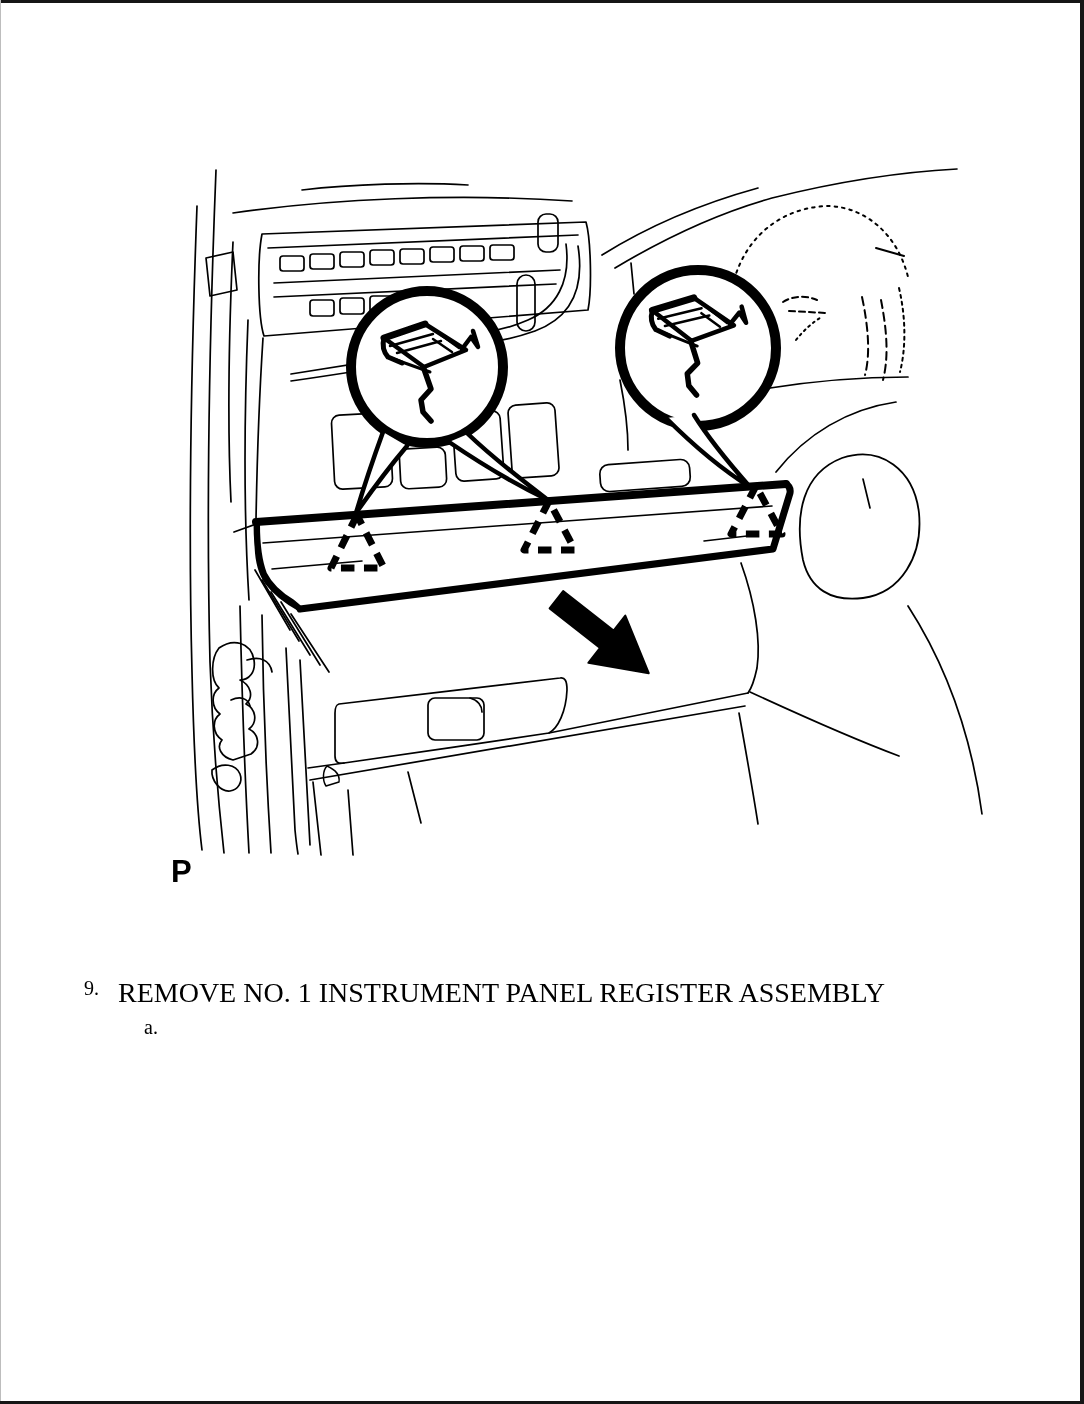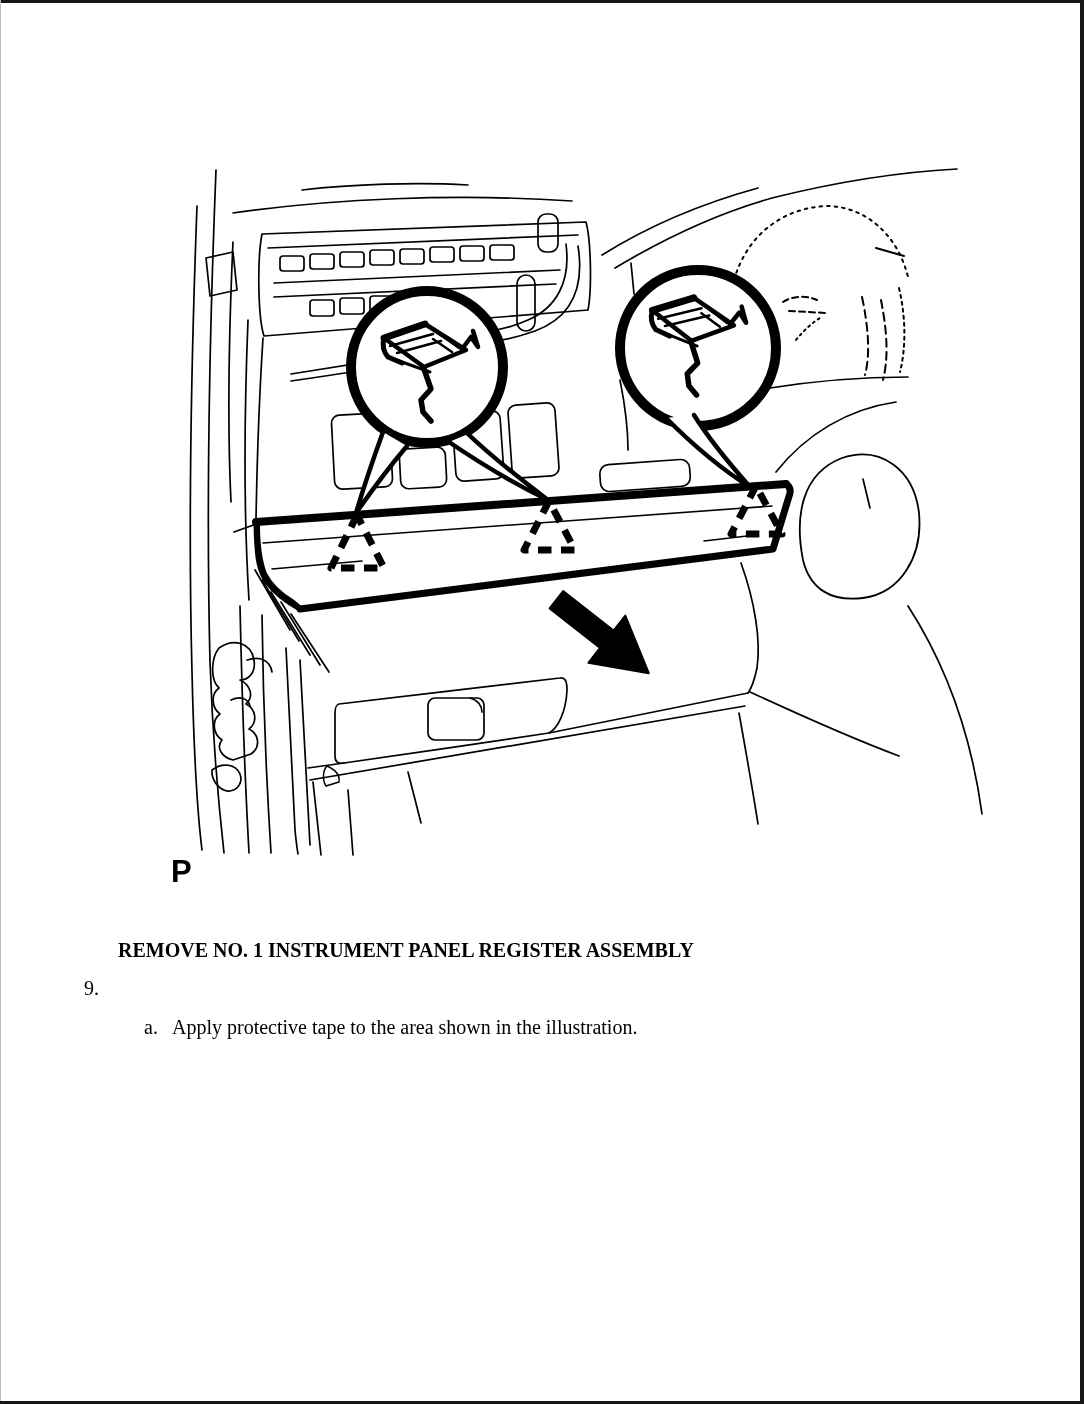--- a/index.html
+++ b/index.html
@@ -21,21 +21,21 @@
     font-family:"Liberation Sans", sans-serif;
     font-weight:bold;font-size:31px;line-height:31px;
   }
   .caption{
     position:absolute;left:172px;top:903px;
     font-weight:bold;font-size:20px;line-height:28px;
     white-space:nowrap;
   }
   .caption .underlined{border-bottom:2px solid #000;}
   .step-num{position:absolute;left:84px;top:977px;font-size:20px;white-space:nowrap;}
-  .step-title{position:absolute;left:118px;top:939px;font-size:20px;font-weight:bold;white-space:nowrap;}
+  .step-title{position:absolute;left:118px;top:977px;font-size:28px;font-weight:normal;white-space:nowrap;}
   .substep-letter{position:absolute;left:144px;top:1016px;font-size:20px;white-space:nowrap;}
   .substep-text{position:absolute;left:172px;top:1016px;font-size:20px;white-space:nowrap;}
 </style>
 </head>
 <body>
 
 <div id="page">
   <div class="border-top"></div>
   <div class="border-left"></div>
   <div class="border-right"></div>
@@ -191,14 +191,13 @@
     </g>
   </svg>
 
   <div class="fig-label">P</div>
 
 
   <span class="step-num">9.</span>
   <span class="step-title">REMOVE NO. 1 INSTRUMENT PANEL REGISTER ASSEMBLY</span>
 
   <span class="substep-letter">a.</span>
-  <span class="substep-text">Apply protective tape to the area shown in the illustration.</span>
 </div>
 
 </body></html>

